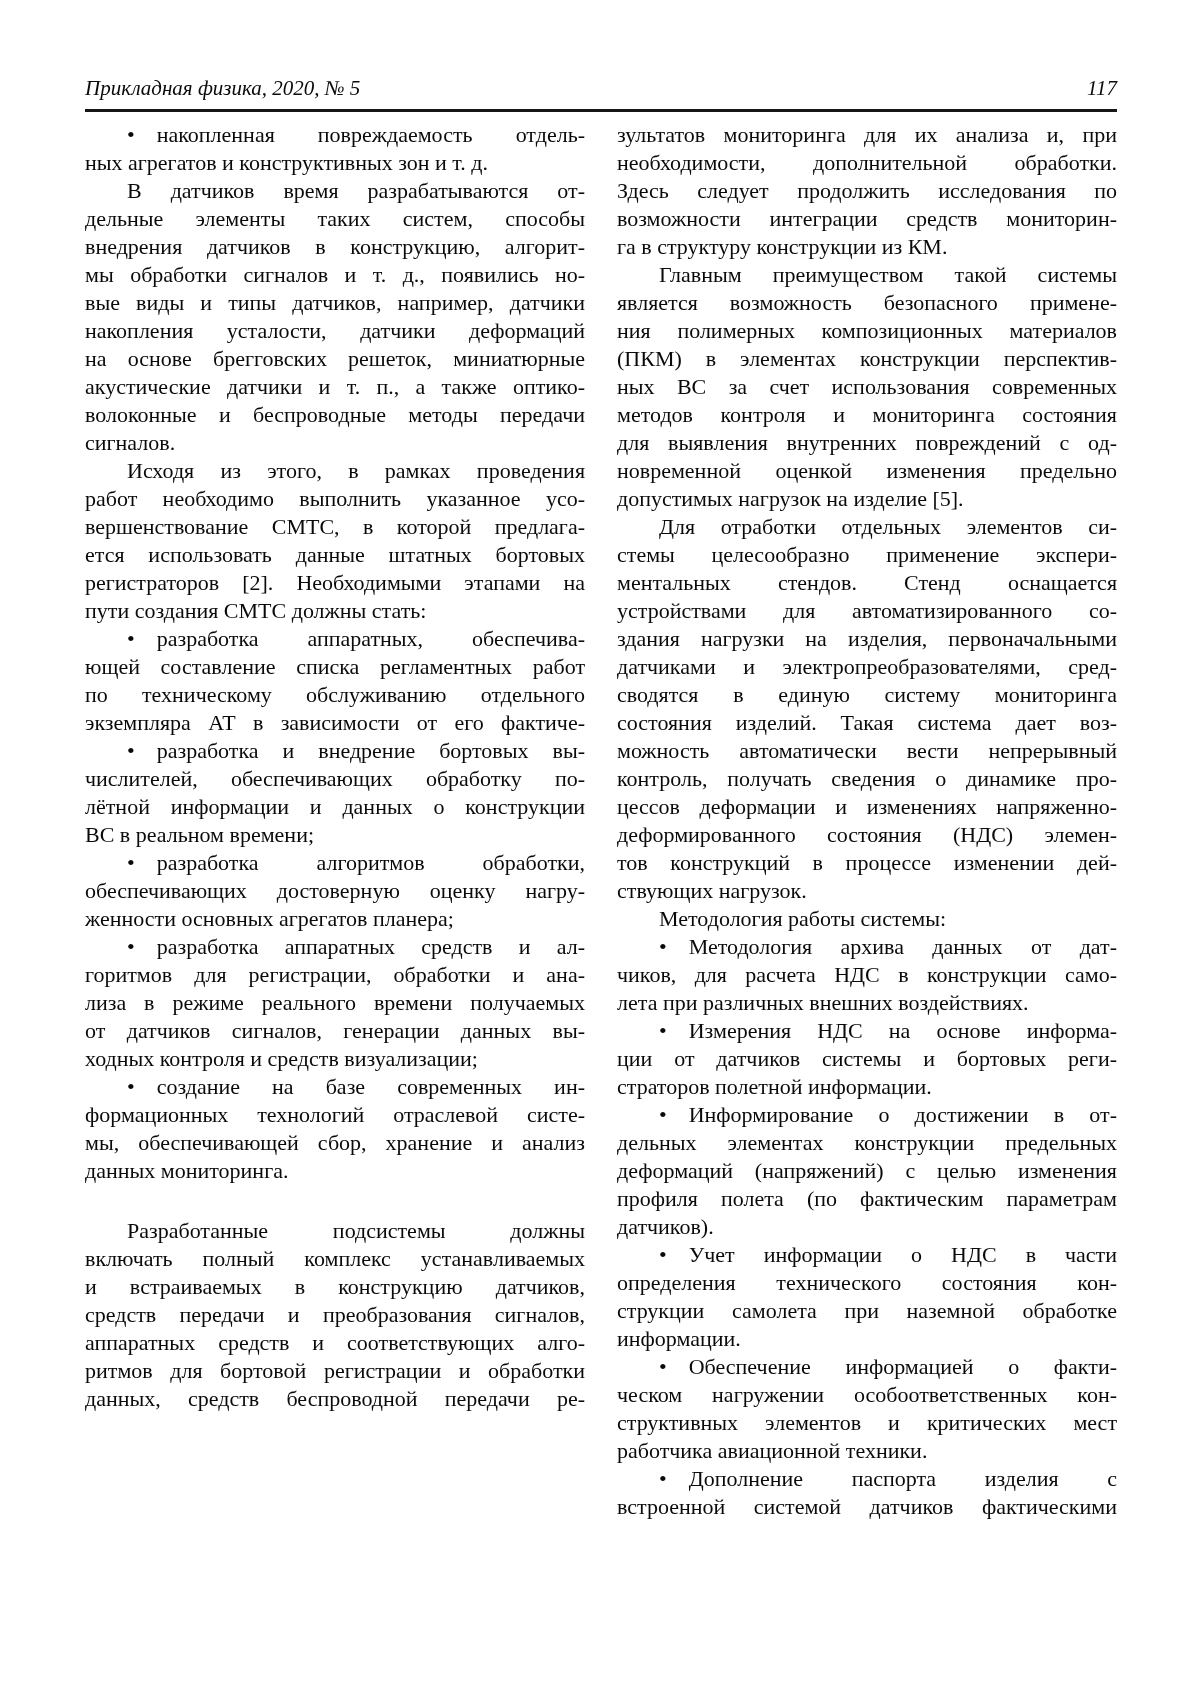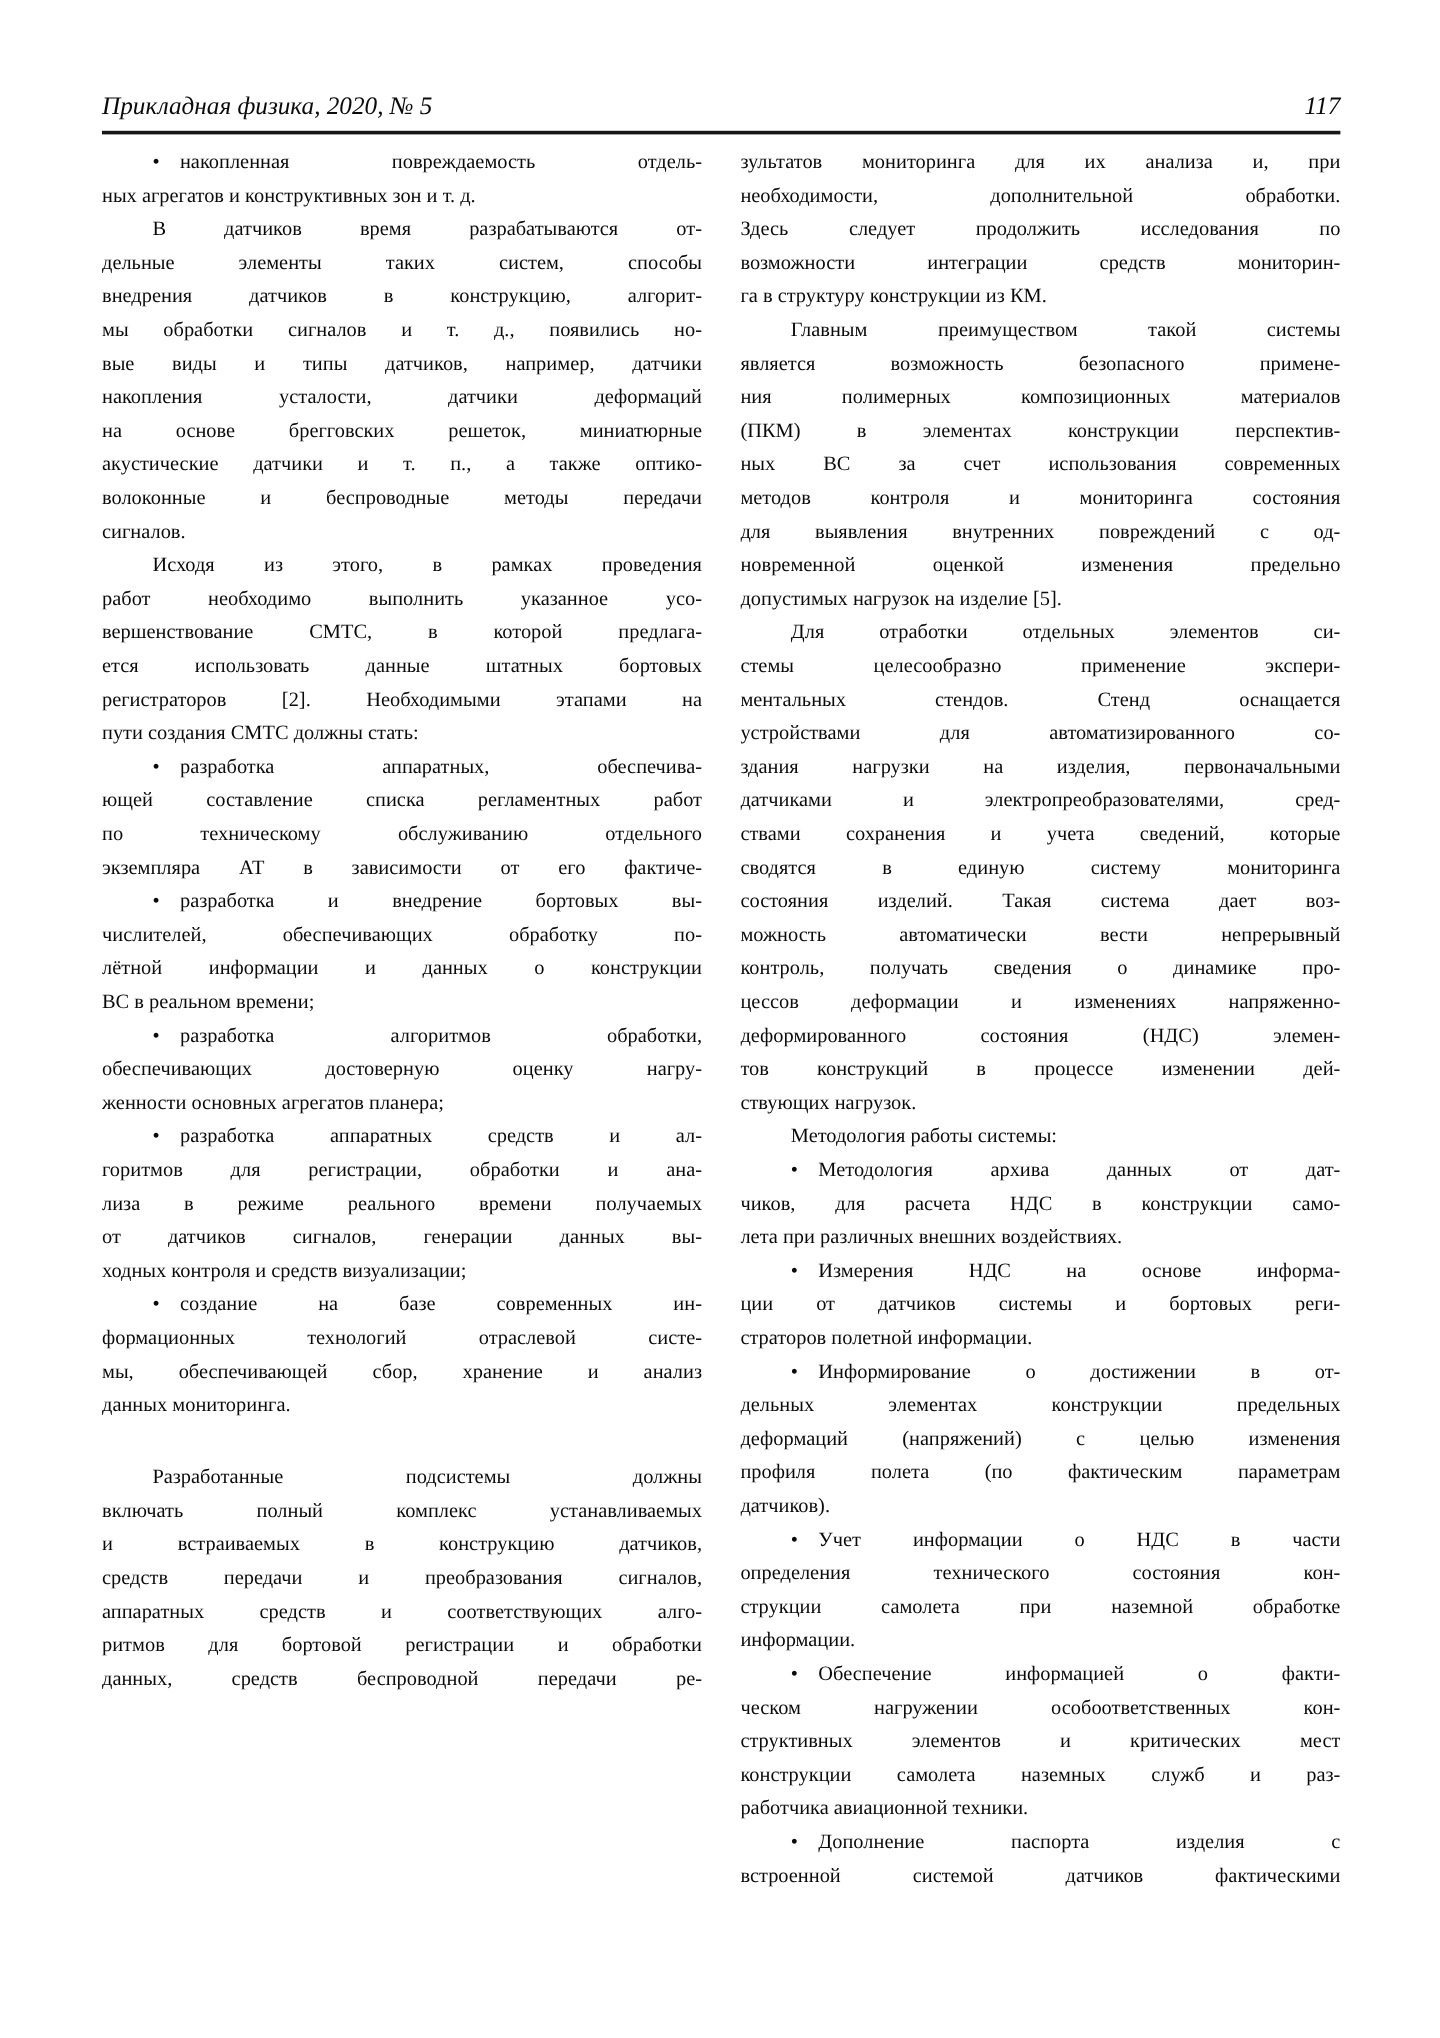--- a/index.html
+++ b/index.html
@@ -33,21 +33,21 @@
     border-top: 3px solid #161616;
     height: 0;
   }
   .columns {
     margin-top: 9px;
     display: flex;
     gap: 32px;
   }
   .col {
     width: 500px;
-    font-size: 17px;
+    font-size: 22px;
   }
   .block { margin: 0; }
   .block.gap { margin-top: 32px; }
   .line {
     height: 28px;
     line-height: 28px;
     overflow: hidden;
     text-align: justify;
     text-align-last: justify;
   }
@@ -148,21 +148,20 @@
           <div class="line">новременной оценкой изменения предельно</div>
           <div class="line end">допустимых нагрузок на изделие [5].</div>
         </div>
         <div class="block">
           <div class="line first">Для отработки отдельных элементов си-</div>
           <div class="line">стемы целесообразно применение экспери-</div>
           <div class="line">ментальных стендов. Стенд оснащается</div>
           <div class="line">устройствами для автоматизированного со-</div>
           <div class="line">здания нагрузки на изделия, первоначальными</div>
           <div class="line">датчиками и электропреобразователями, сред-</div>
-          <div class="line">ствами сохранения и учета сведений, которые</div>
           <div class="line">сводятся в единую систему мониторинга</div>
           <div class="line">состояния изделий. Такая система дает воз-</div>
           <div class="line">можность автоматически вести непрерывный</div>
           <div class="line">контроль, получать сведения о динамике про-</div>
           <div class="line">цессов деформации и изменениях напряженно-</div>
           <div class="line">деформированного состояния (НДС) элемен-</div>
           <div class="line">тов конструкций в процессе изменении дей-</div>
           <div class="line end">ствующих нагрузок.</div>
         </div>
         <div class="block">
@@ -188,21 +187,20 @@
         <div class="block">
           <div class="line first">• Учет информации о НДС в части</div>
           <div class="line">определения технического состояния кон-</div>
           <div class="line">струкции самолета при наземной обработке</div>
           <div class="line end">информации.</div>
         </div>
         <div class="block">
           <div class="line first">• Обеспечение информацией о факти-</div>
           <div class="line">ческом нагружении особоответственных кон-</div>
           <div class="line">структивных элементов и критических мест</div>
-          <div class="line">конструкции самолета наземных служб и раз-</div>
           <div class="line end">работчика авиационной техники.</div>
         </div>
         <div class="block">
           <div class="line first">• Дополнение паспорта изделия с</div>
           <div class="line">встроенной системой датчиков фактическими</div>
         </div>
       </div>
   </div>
 </div>
 

